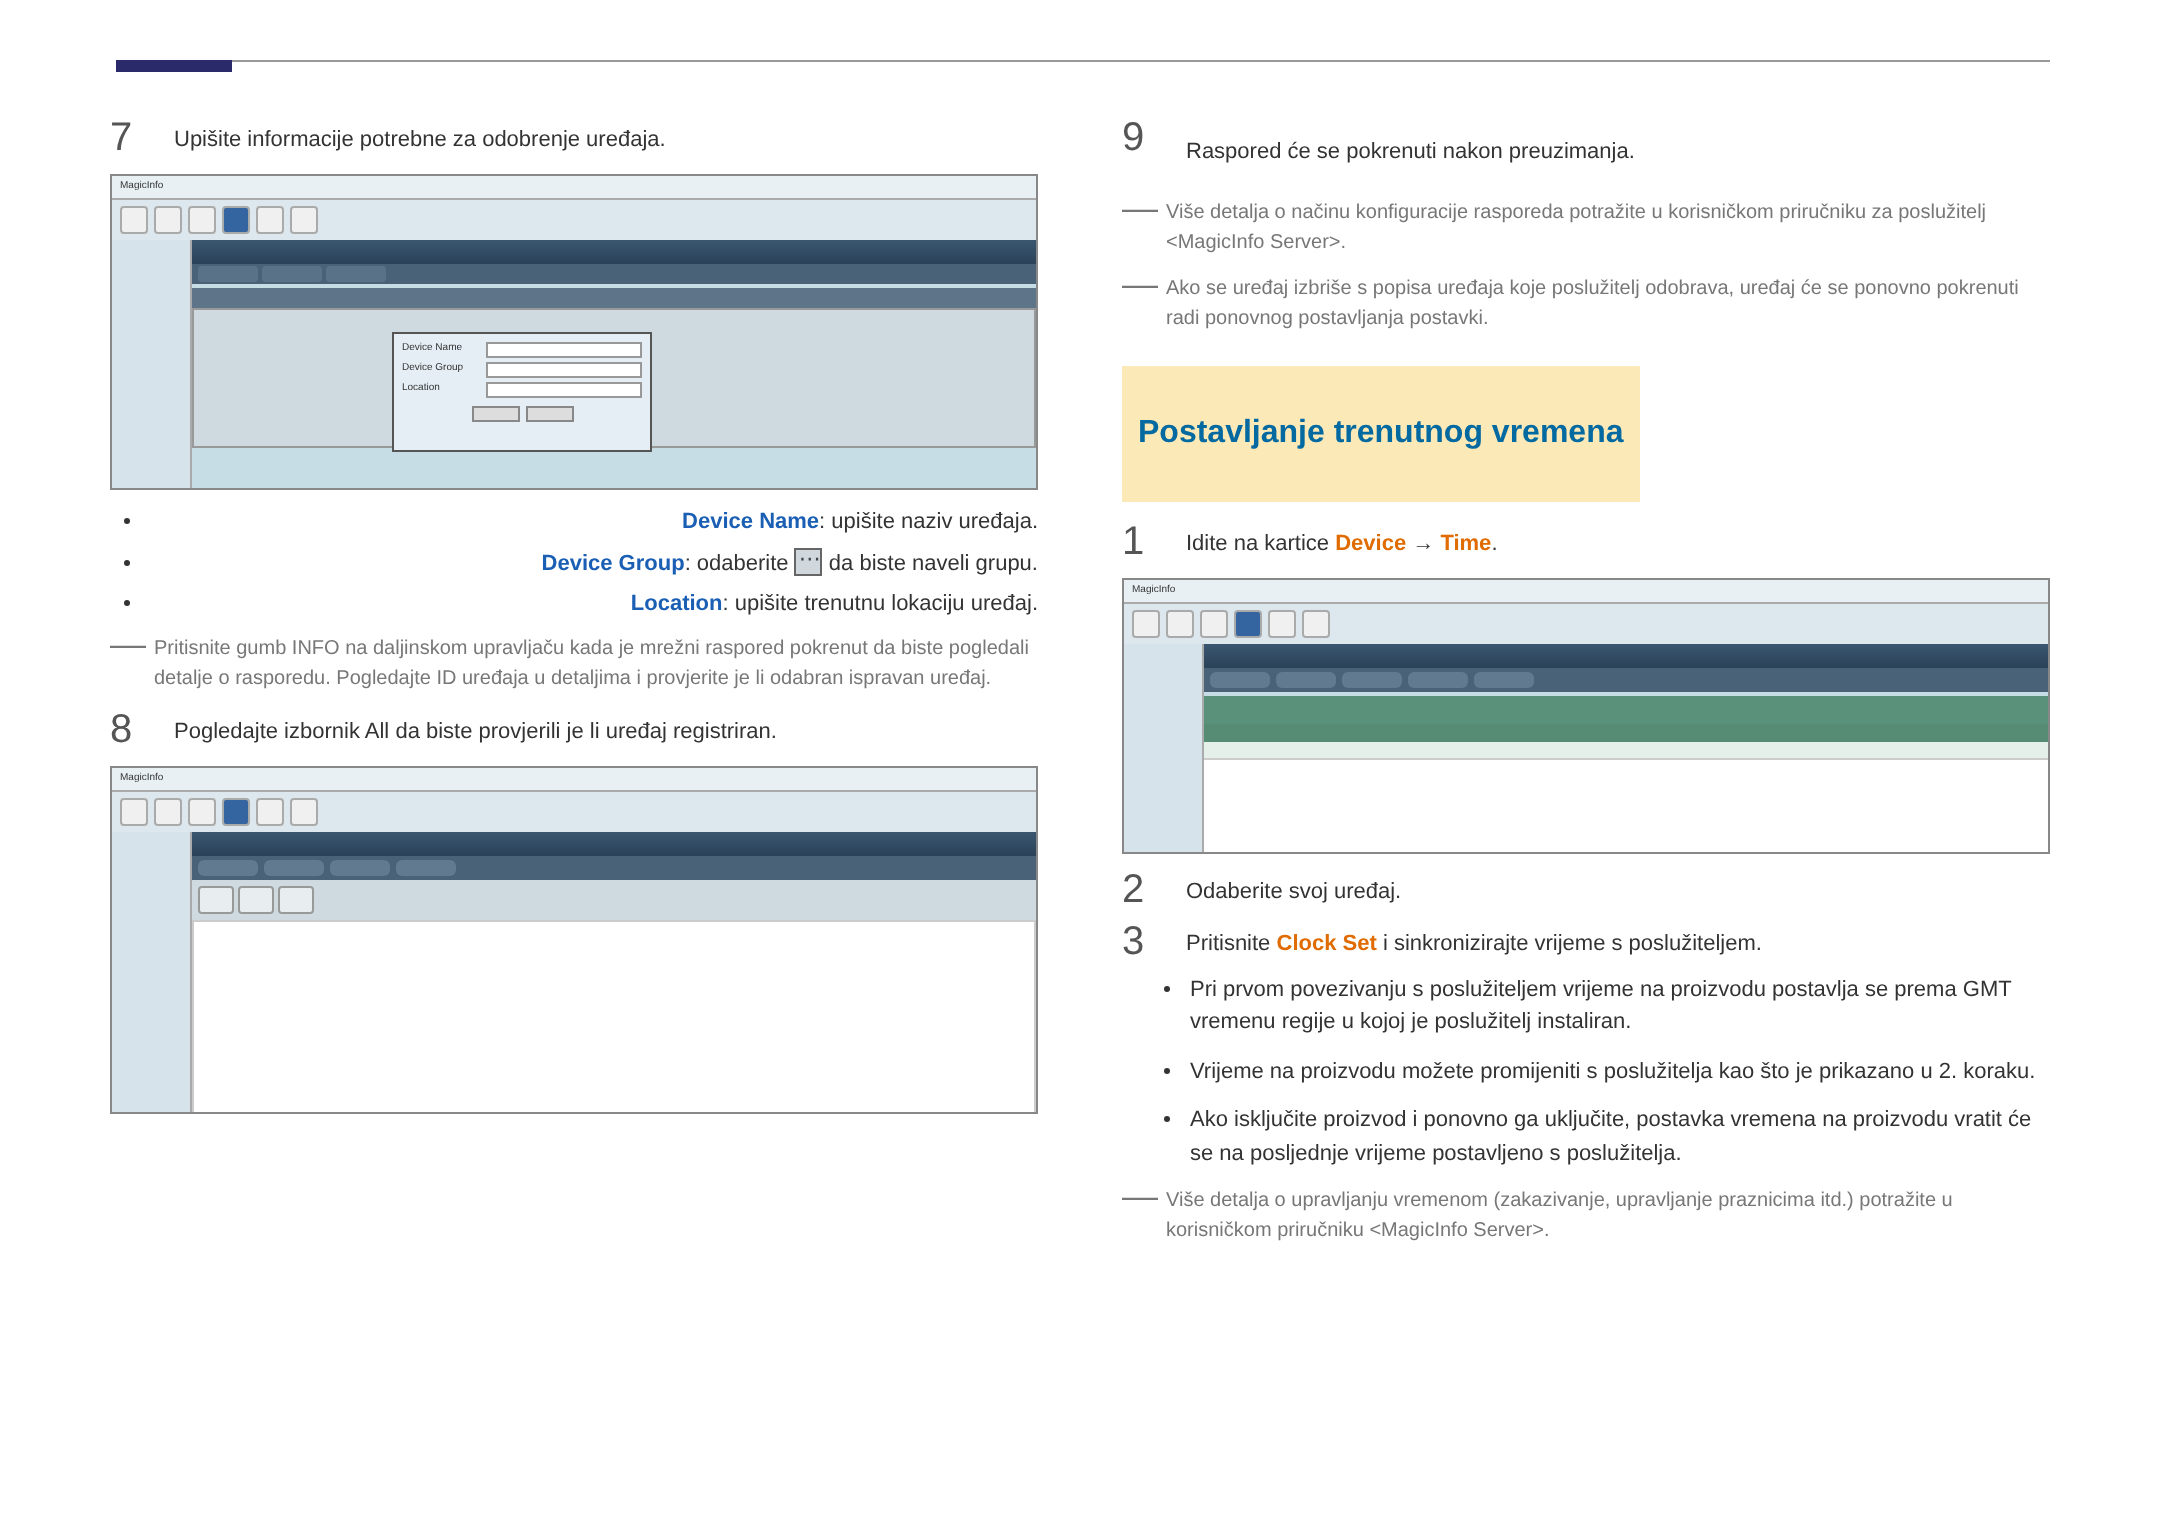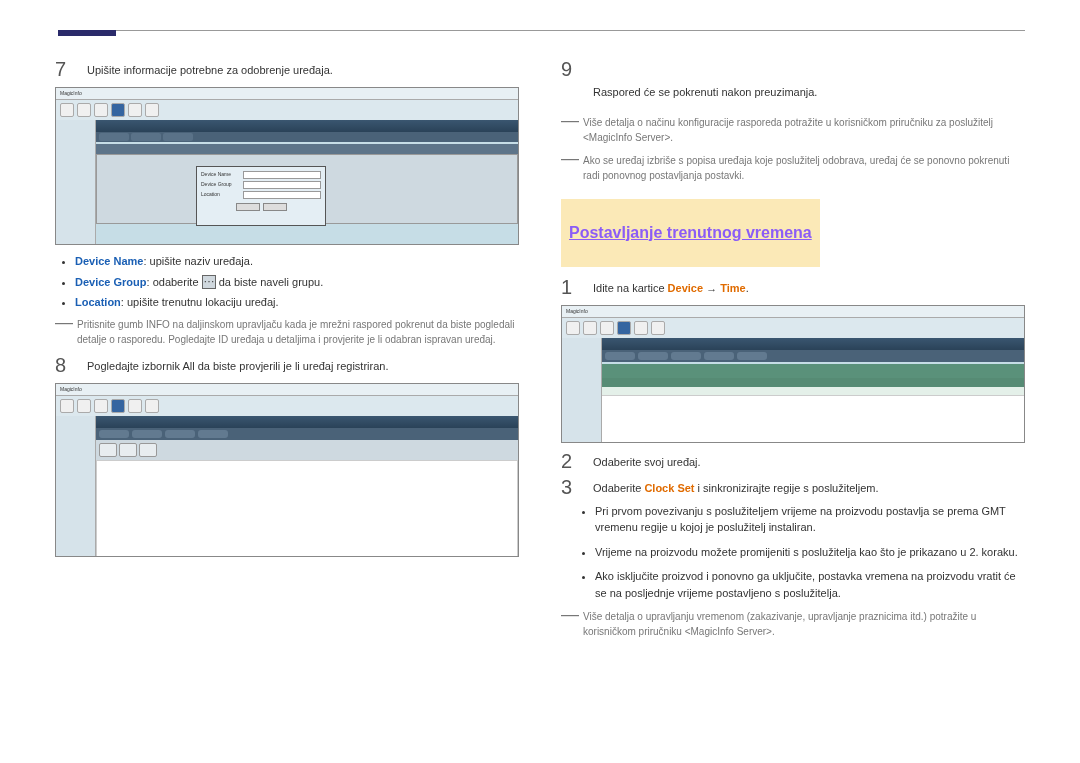--- a/index.html
+++ b/index.html
@@ -159,20 +159,21 @@
     justify-content: center;
     margin-top: 4px;
   }
   .approval-btn {
     width: 24px; height: 8px;
     background: #ddd;
     border: 1px solid #888;
   }
   .bullets {
     margin: 2px 0 6px 20px;
+    text-align: right;
   }
   .bullets li {
     list-style: disc;
     margin-bottom: 4px;
   }
   .sub-bullets {
     margin: 4px 0 6px 34px;
   }
   .sub-bullets li {
     list-style: disc;
@@ -203,27 +204,26 @@
   .inline-icon::after {
     content: "⋯";
     position: absolute;
     left: 1px;
     top: -3px;
     font-size: 11px;
     color: #444;
   }
   h3.section {
     background: #fbe9b7;
-    color: #8b5cf6;
+    color: #0369a1;
     font-size: 16px;
     font-weight: 600;
     padding: 22px 8px;
     display: inline-block;
     margin: 8px 0 10px 0;
-    text-decoration: underline;
   }
   .green-hdr { background: #5a917a; height: 14px; margin-top: 2px; }
   .green-hdr2 { background: #568b74; height: 9px; }
   .pale-row { background: #e4f0e9; height: 9px; border-bottom: 1px solid #ccc; }
   .device-sub {
     background: #4a6278;
     height: 12px;
     display: flex;
     gap: 3px;
     padding: 2px 3px;
@@ -362,21 +362,21 @@
         </div>
       </div>
 
     </div>
 
     <div class="col">
 
       <div class="step">
         <div class="step-num">9</div>
         <div class="step-body">
-          <div style="margin-top:22px">Raspored će se pokrenuti nakon preuzimanja.</div>
+          <div style="margin-top:6px">Raspored će se pokrenuti nakon preuzimanja.</div>
         </div>
       </div>
 
       <div class="dash-note" style="margin-top:14px">
         <span class="dash">―</span>
         <div>Više detalja o načinu konfiguracije rasporeda potražite u korisničkom priručniku za poslužitelj &lt;MagicInfo Server&gt;.</div>
       </div>
       <div class="dash-note">
         <span class="dash">―</span>
         <div>Ako se uređaj izbriše s popisa uređaja koje poslužitelj odobrava, uređaj će se ponovno pokrenuti radi ponovnog postavljanja postavki.</div>
@@ -425,21 +425,21 @@
       </div>
 
       <div class="step">
         <div class="step-num">2</div>
         <div class="step-body">Odaberite svoj uređaj.</div>
       </div>
 
       <div class="step" style="margin-top:6px">
         <div class="step-num">3</div>
         <div class="step-body">
-          <span>Odaberite </span><span class="orange">Clock Set</span><span> i sinkronizirajte regije s poslužiteljem.</span>
+          <span>Pritisnite </span><span class="orange">Clock Set</span><span> i sinkronizirajte vrijeme s poslužiteljem.</span>
         </div>
       </div>
 
       <ul class="sub-bullets">
         <li>Pri prvom povezivanju s poslužiteljem vrijeme na proizvodu postavlja se prema GMT vremenu regije u kojoj je poslužitelj instaliran.</li>
         <li>Vrijeme na proizvodu možete promijeniti s poslužitelja kao što je prikazano u 2. koraku.</li>
         <li>Ako isključite proizvod i ponovno ga uključite, postavka vremena na proizvodu vratit će se na posljednje vrijeme postavljeno s poslužitelja.</li>
       </ul>
 
       <div class="dash-note">

